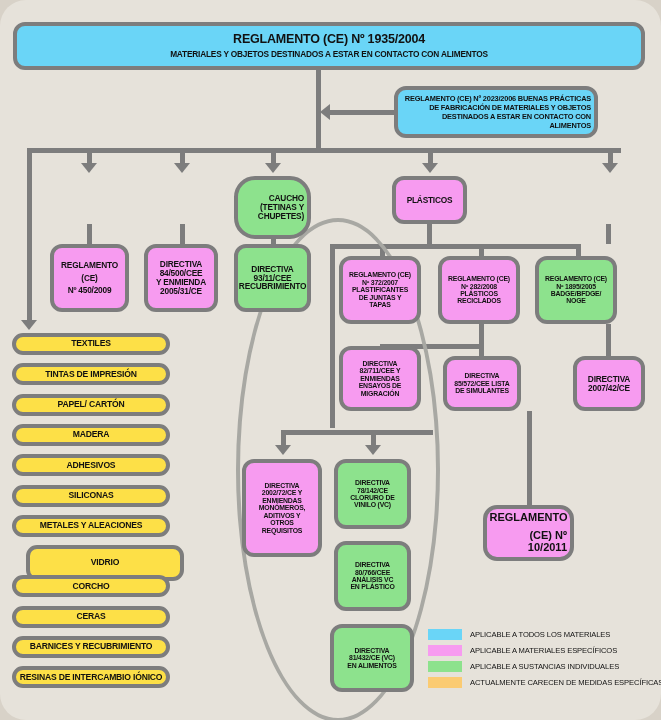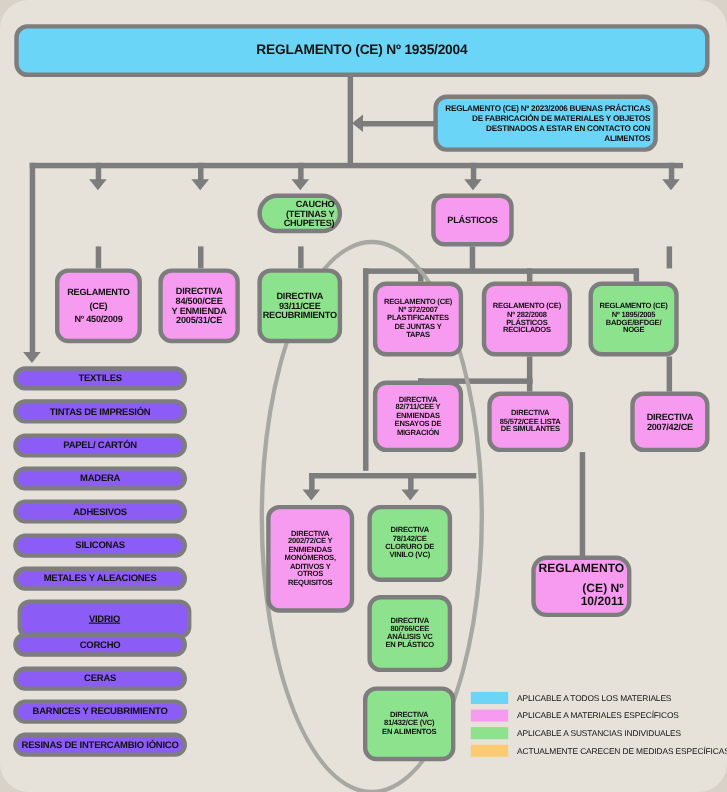--- a/index.html
+++ b/index.html
@@ -30,21 +30,21 @@
     color:#111;
     font-weight:bold;
     line-height:1.08;
     letter-spacing:-0.2px;
     z-index:6;
     padding:2px 3px;
   }
   .blue{background:#6ad5f7;}
   .pink{background:#f79bf0;}
   .green{background:#8de28d;}
-  .orange{background:#8b5cf6;}
+  .orange{background:#fde047;}
 
   .n-title{font-size:12.5px;}
   .n-sub{font-size:8.3px;font-weight:bold;}
   .n-sm{font-size:8.3px;}
   .n-xs{font-size:7.4px;}
   .n-tiny{font-size:6.9px;}
   .n-cat{font-size:8.6px;}
   .n-reg{font-size:11px;letter-spacing:0px;}
 
   .stack{display:flex;flex-direction:column;align-items:center;justify-content:center;width:100%;}
@@ -87,20 +87,21 @@
   .leg-tx{font-size:7.6px;font-weight:normal;color:#111;white-space:nowrap;letter-spacing:-0.1px;}
 </style>
 </head>
 <body>
 
 <div id="canvas">
 
   <div class="node blue" style="left:13px;top:22px;width:632px;height:48px;">
     <div class="stack">
       <div class="n-title">REGLAMENTO (CE) Nº 1935/2004</div>
+      <div class="n-sub" style="margin-top:3px;">MATERIALES Y OBJETOS DESTINADOS A ESTAR EN CONTACTO CON ALIMENTOS</div>
     </div>
   </div>
 
   <div class="node blue" style="left:394px;top:86px;width:204px;height:52px;">
     <div class="n-xs" style="line-height:1.25;">REGLAMENTO (CE) Nº 2023/2006 BUENAS PRÁCTICAS DE FABRICACIÓN DE MATERIALES Y OBJETOS DESTINADOS A ESTAR EN CONTACTO CON ALIMENTOS</div>
   </div>
 
   <div class="ln lnv" style="left:316px;top:70px;height:80px;"></div>
 
   <div class="ln lnh" style="left:330px;top:110px;width:66px;"></div>
@@ -121,21 +122,21 @@
   <div class="arrow-d" style="left:422px;top:163px;"></div>
 
   <div class="ln lnv" style="left:608px;top:148px;height:18px;"></div>
   <div class="arrow-d" style="left:602px;top:163px;"></div>
 
   <div class="ln lnv" style="left:27px;top:148px;height:176px;"></div>
   <div class="arrow-d" style="left:21px;top:320px;"></div>
 
 
 
-  <div class="node green" style="left:234px;top:176px;width:77px;height:36px;border-radius:21px;">
+  <div class="node green" style="left:234px;top:176px;width:77px;height:63px;border-radius:21px;">
     <div class="n-sm">CAUCHO (TETINAS Y CHUPETES)</div>
   </div>
 
   <div class="node pink" style="left:392px;top:176px;width:75px;height:48px;">
     <div class="n-sm">PLÁSTICOS</div>
   </div>
 
 
   <div class="ln lnv" style="left:87px;top:224px;height:20px;"></div>
   <div class="ln lnv" style="left:180px;top:224px;height:20px;"></div>
@@ -302,21 +303,21 @@
       </div>
       <div class="node orange" style="left: 12px; top: 454.2px; width: 158px; height: 22px; border-radius: 11px;">
         <div class="n-cat">ADHESIVOS</div>
       </div>
       <div class="node orange" style="left: 12px; top: 484.5px; width: 158px; height: 22px; border-radius: 11px;">
         <div class="n-cat">SILICONAS</div>
       </div>
       <div class="node orange" style="left: 12px; top: 514.8px; width: 158px; height: 22px; border-radius: 11px;">
         <div class="n-cat">METALES Y ALEACIONES</div>
       </div>
-      <div class="node orange" style="left: 16px; top: 545.1px; width: 158px; height: 36px; border-radius: 11px; text-decoration: underline;">
+      <div class="node orange" style="left: 26px; top: 545.1px; width: 158px; height: 36px; border-radius: 11px;">
         <div class="n-cat">VIDRIO</div>
       </div>
       <div class="node orange" style="left: 12px; top: 575.4px; width: 158px; height: 22px; border-radius: 11px;">
         <div class="n-cat">CORCHO</div>
       </div>
       <div class="node orange" style="left: 12px; top: 605.7px; width: 158px; height: 22px; border-radius: 11px;">
         <div class="n-cat">CERAS</div>
       </div>
       <div class="node orange" style="left: 12px; top: 636px; width: 158px; height: 22px; border-radius: 11px;">
         <div class="n-cat">BARNICES Y RECUBRIMIENTO</div>

